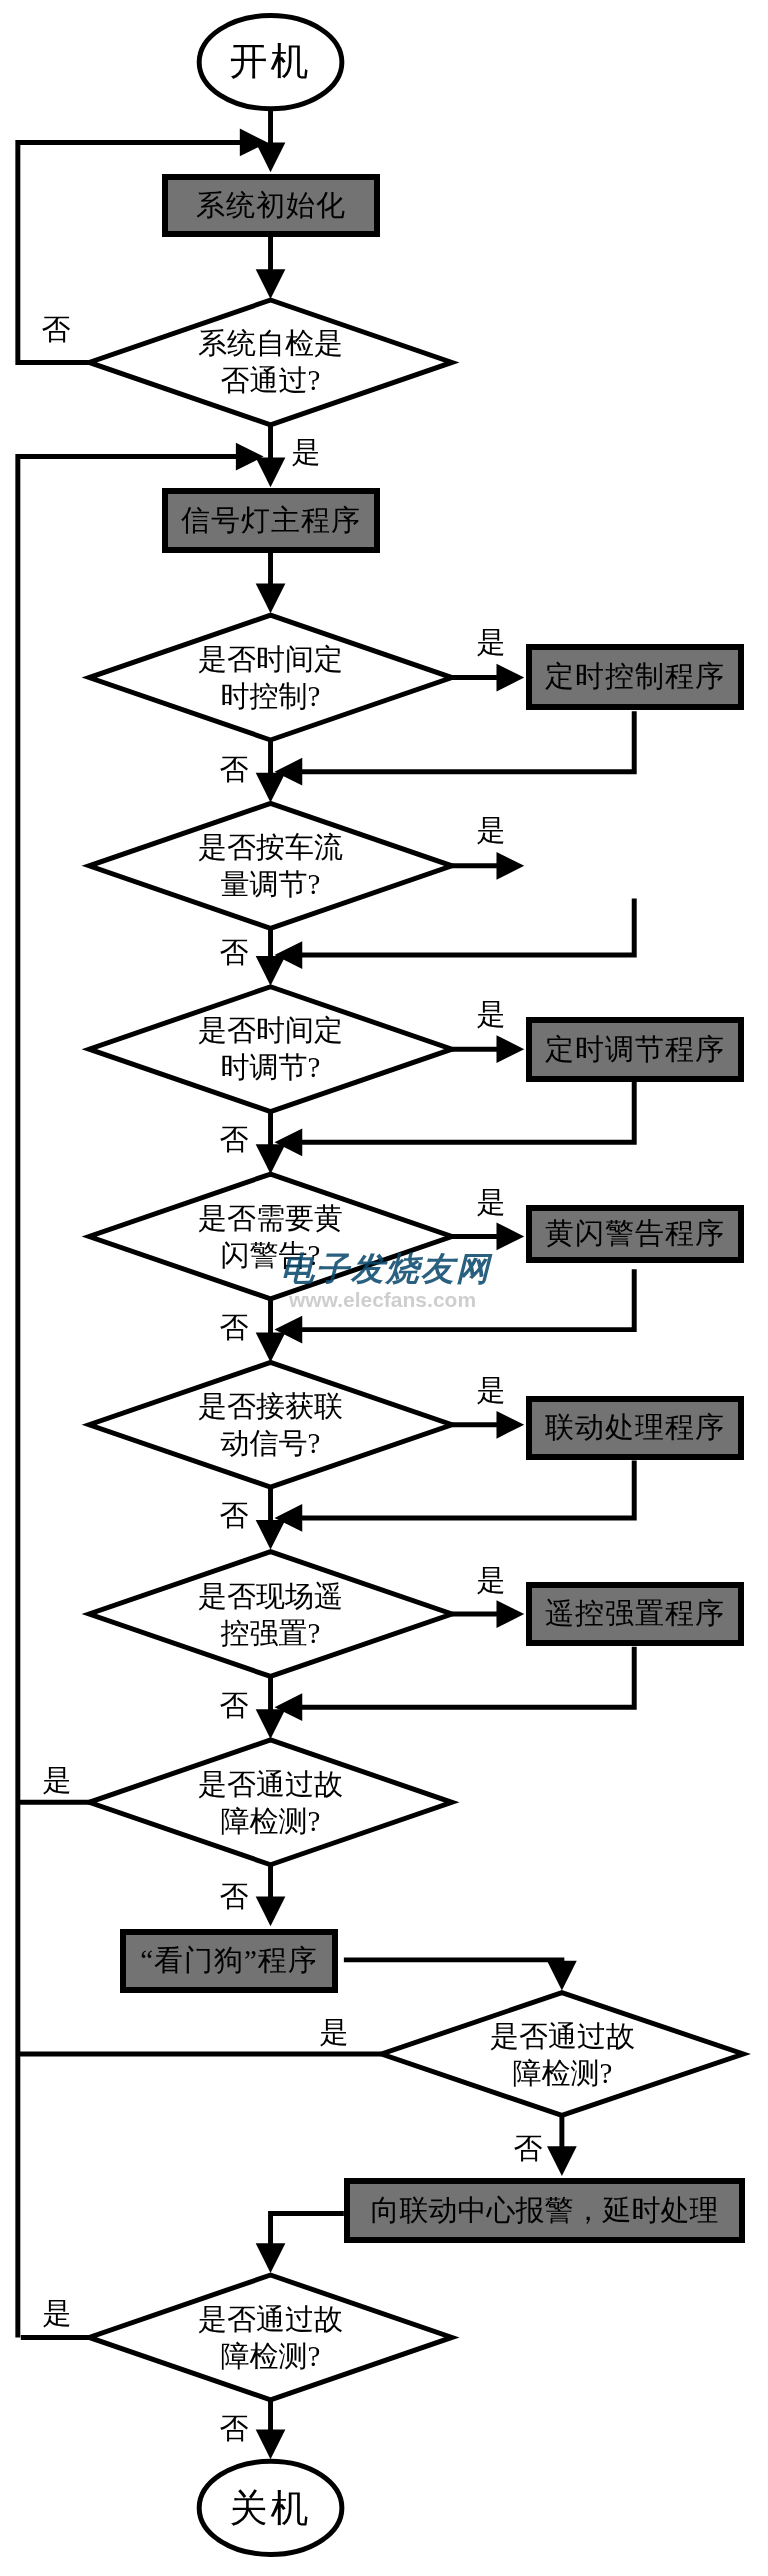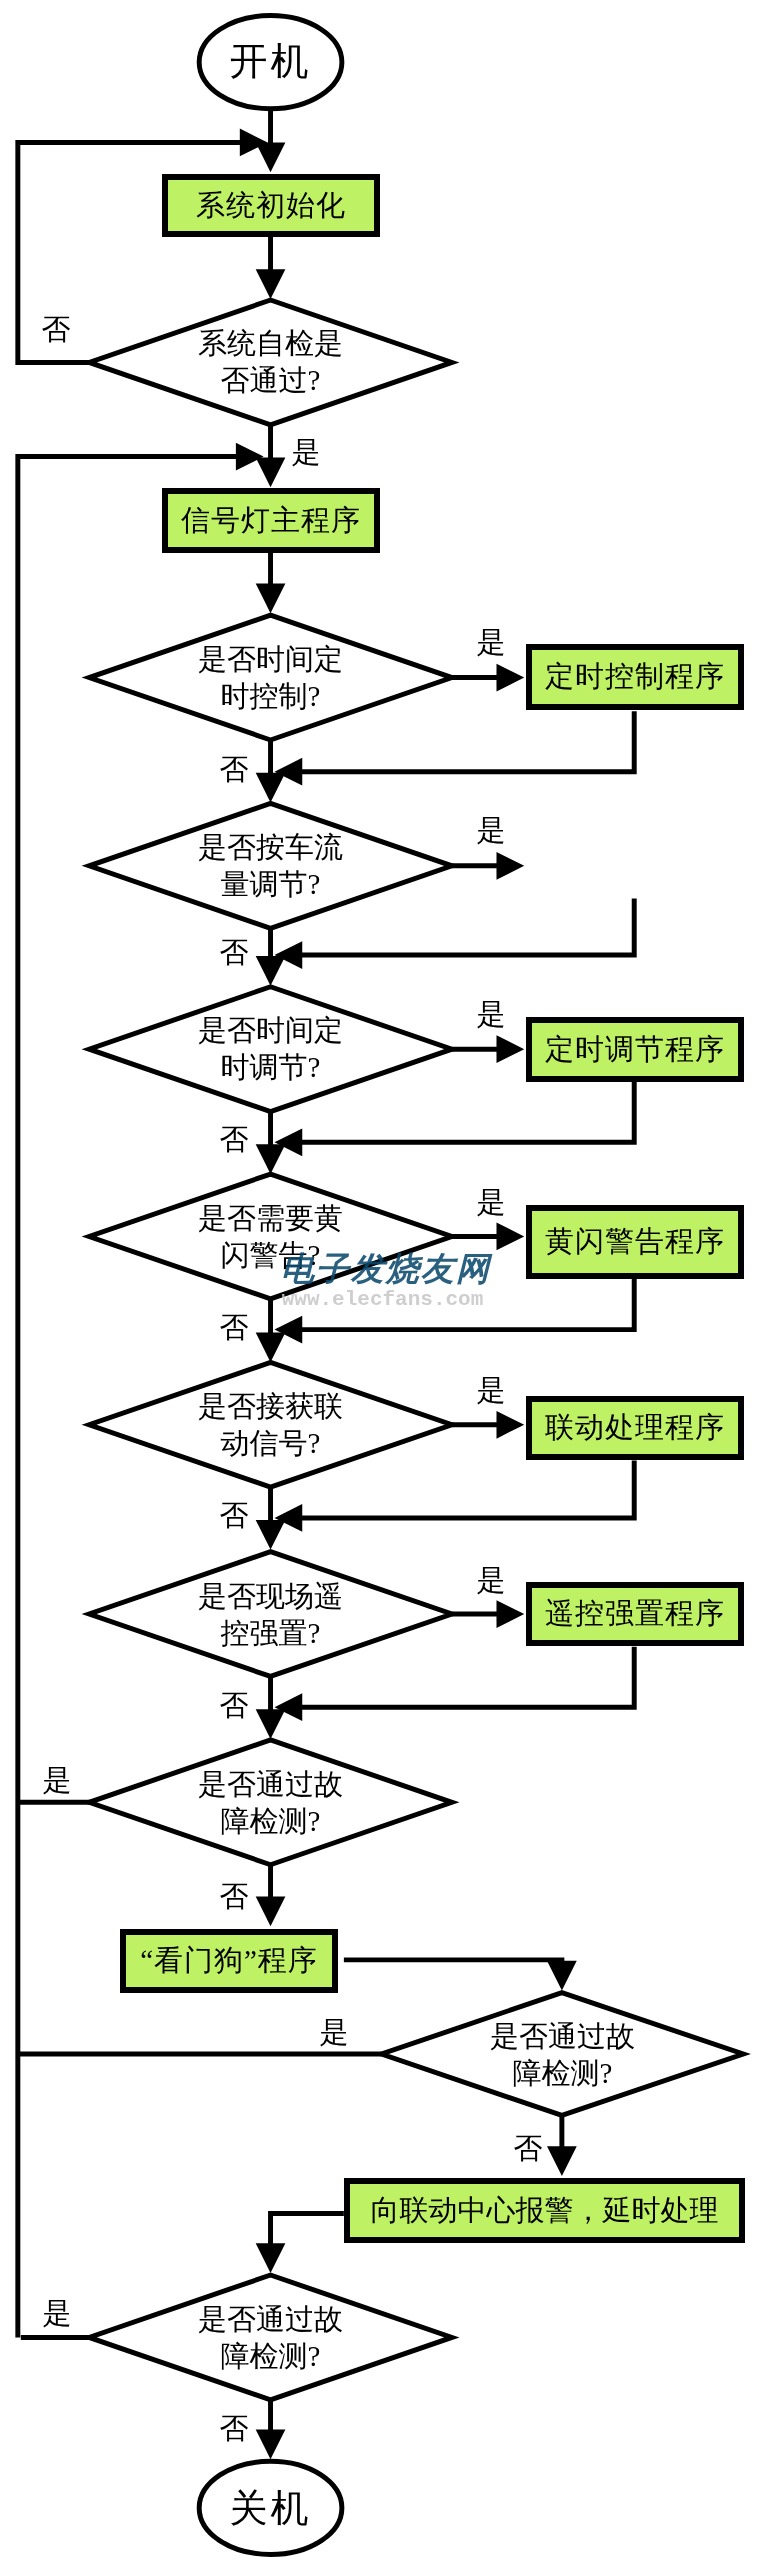--- a/index.html
+++ b/index.html
@@ -8,21 +8,21 @@
     width:768px;height:2576px;
     background:#ffffff;
     font-family:"Liberation Serif","DejaVu Serif",serif;
     color:#000;
     overflow:hidden;
   }
   #wires{position:absolute;left:0;top:0;z-index:1;}
   .box{
     position:absolute;z-index:2;
     box-sizing:border-box;
-    border:6px solid #000;background:#bef264;
+    border:6px solid #000;background:#737373;
     display:flex;align-items:center;justify-content:center;
     font-size:29px;letter-spacing:1px;white-space:nowrap;
   }
   .term{
     position:absolute;z-index:3;
     display:flex;align-items:center;justify-content:center;
     font-size:38px;letter-spacing:3px;
   }
   .dtext{
     position:absolute;z-index:3;
@@ -42,21 +42,21 @@
     text-align:center;
     opacity:0.88;
     pointer-events:none;
   }
   .wmark .w1{
     font-size:33px;font-weight:bold;font-style:italic;
     letter-spacing:2px;line-height:40px;white-space:nowrap;
   }
   .wmark .w2{
     font-size:21px;font-weight:bold;line-height:22px;
-    font-family:Liberation Mono, monospace;
+    font-family:Liberation Sans, sans-serif;
   }
 </style>
 </head>
 <body>
 
 <div id="stage">
 
   <svg id="wires" width="768" height="2576" viewBox="0 0 775 2598">
     <g stroke="#000" stroke-width="5" fill="none">
       <path d="M273,110 V150"></path>
@@ -147,21 +147,21 @@
     </g>
   </svg>
 
   <div class="term" style="left:199px;top:15px;width:143px;height:93px">开机</div>
   <div class="term" style="left:199px;top:2462px;width:143px;height:93px">关机</div>
 
   <div class="box" style="left:162px;top:174px;width:218px;height:63px">系统初始化</div>
   <div class="box" style="left:162px;top:488px;width:218px;height:65px">信号灯主程序</div>
   <div class="box" style="left:526px;top:644px;width:218px;height:66px">定时控制程序</div>
   <div class="box" style="left:526px;top:1017px;width:218px;height:65px">定时调节程序</div>
-  <div class="box" style="left:526px;top:1205px;width:218px;height:74px">黄闪警告程序</div>
+  <div class="box" style="left:526px;top:1205px;width:218px;height:58px">黄闪警告程序</div>
   <div class="box" style="left:526px;top:1396px;width:218px;height:64px">联动处理程序</div>
   <div class="box" style="left:526px;top:1582px;width:218px;height:64px">遥控强置程序</div>
   <div class="box" style="left:120px;top:1929px;width:218px;height:64px">“看门狗”程序</div>
   <div class="box" style="left:344px;top:2178px;width:401px;height:65px;letter-spacing:0">向联动中心报警，延时处理</div>
 
   <div class="dtext" style="left:186px;top:325px">系统自检是
 否通过?</div>
   <div class="dtext" style="left:186px;top:641px">是否时间定
 时控制?</div>
   <div class="dtext" style="left:186px;top:829px">是否按车流

